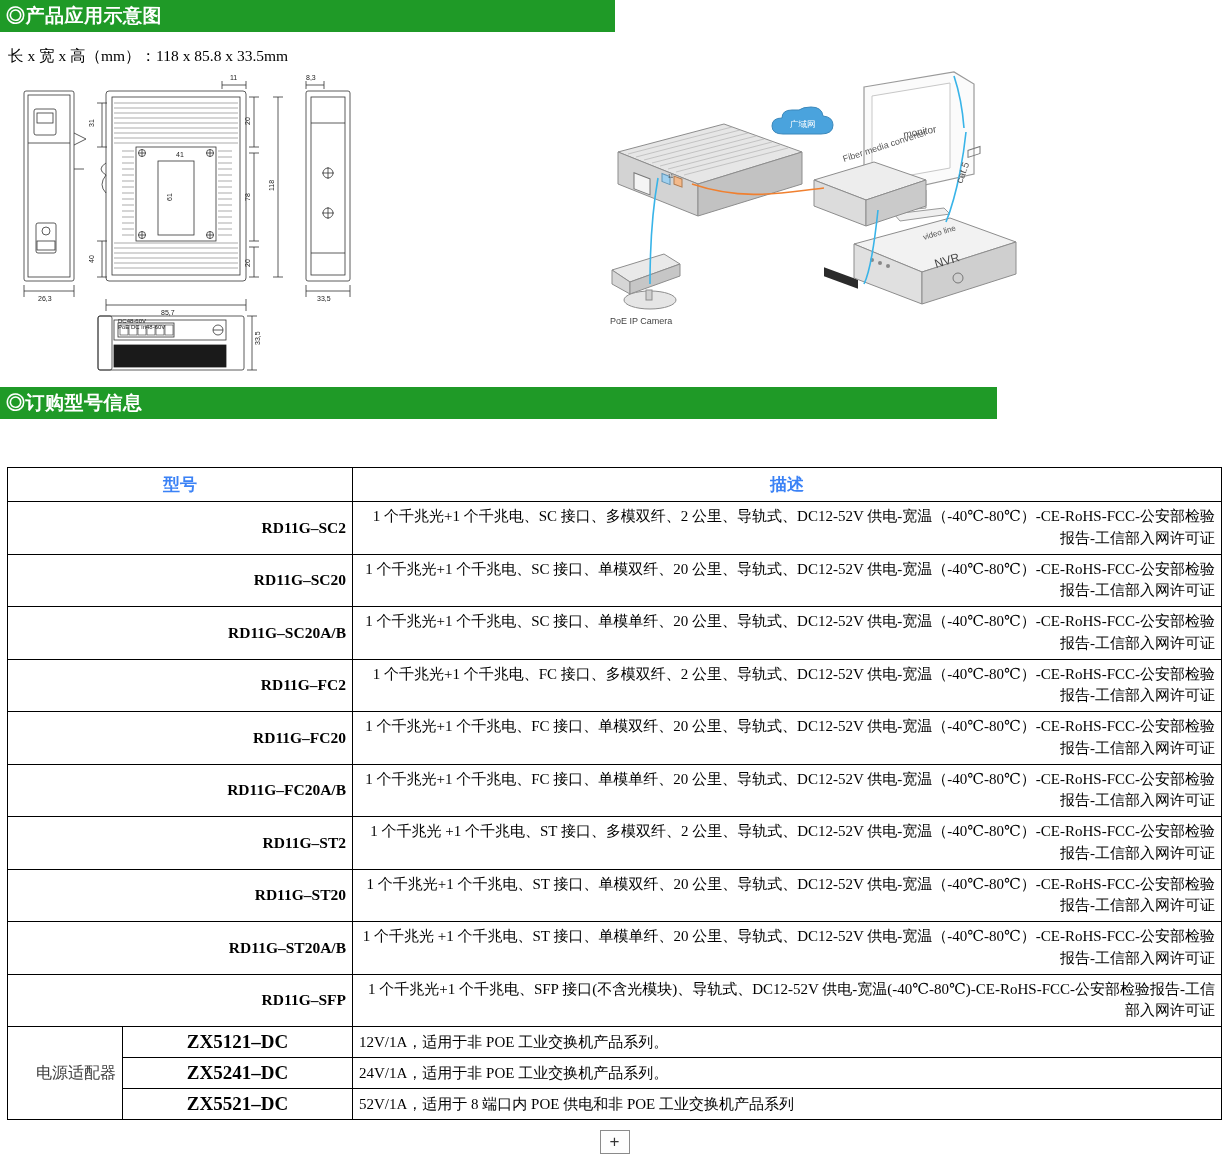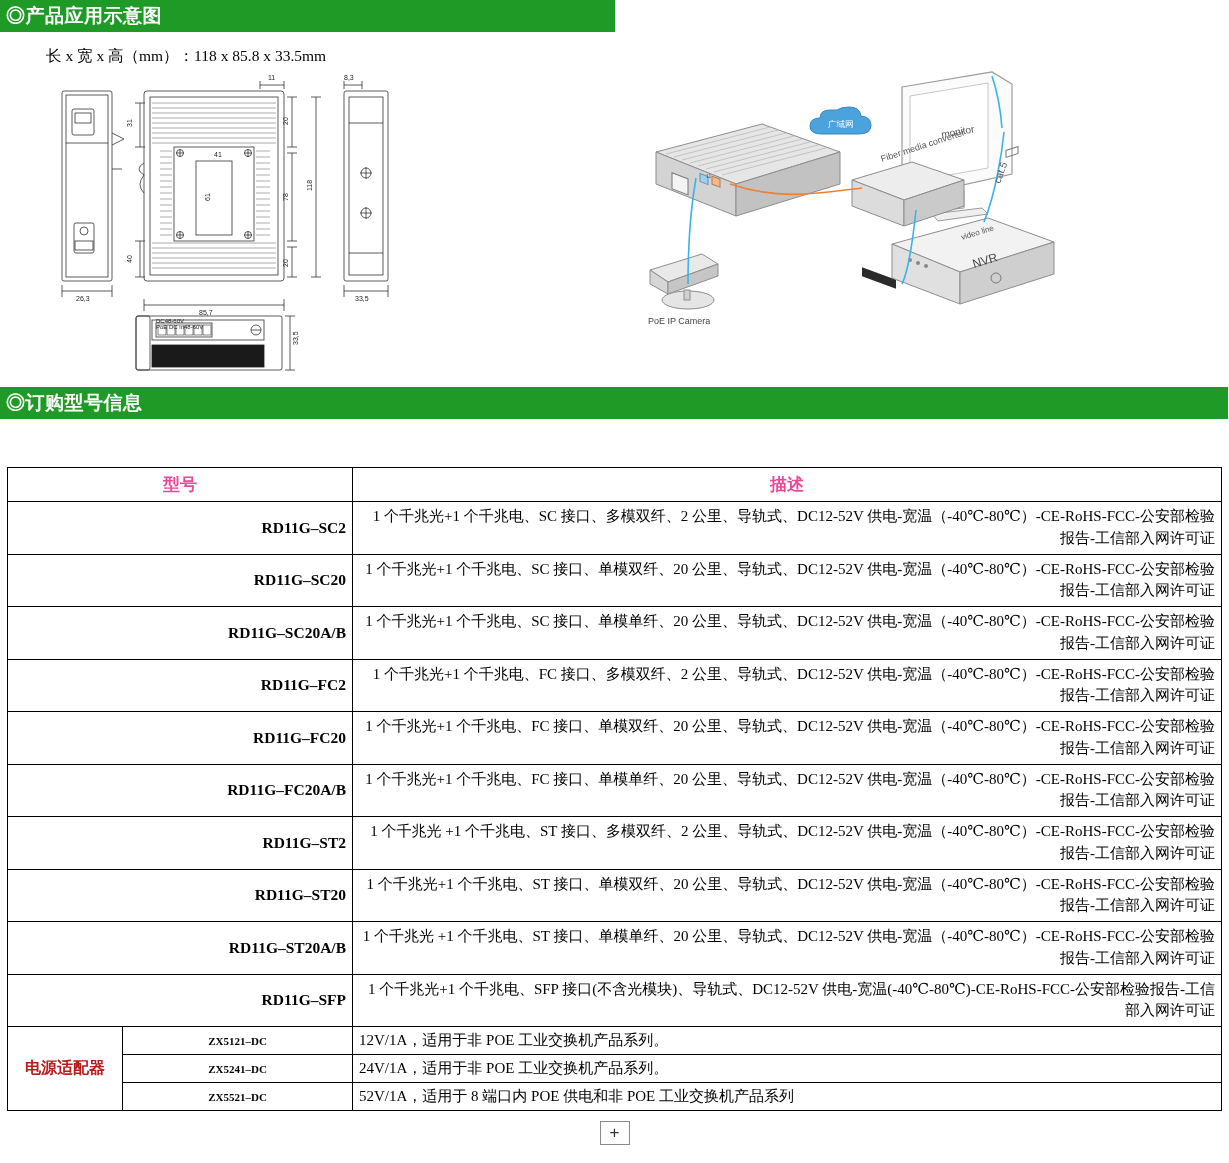--- a/index.html
+++ b/index.html
@@ -30,76 +30,76 @@
   .topbars .secbar { flex: 0 0 50%; }
   .topbars .secbar + .secbar { border-left: 4px solid #6d28d9; }
 
   .dimline {
     font-family: "Liberation Serif", serif;
     font-size: 15.5px;
     margin: 14px 0 6px 8px;
   }
 
   
-  .content-row { display: flex; width: 1182px; padding-left: 38px; }
+  .content-row { display: flex; width: 1182px; }
   .left-col { width: 614px; position: relative; }
   .right-col { width: 615px; position: relative; }
 
   .drawing { position: relative; width: 600px; height: 300px; margin-left: 6px; }
   .drawing svg { display: block; }
 
   .appimg { position: relative; width: 615px; height: 340px; }
   .appimg svg { display: block; }
 
   
   .orderbar-wrap { margin-top: 14px; }
-  .orderbar { width: 1228px; }
+  .orderbar { width: 997px; }
 
   
   table.order {
     border-collapse: collapse;
     width: 1215px;
     margin: 48px 0 0 7px;
     table-layout: fixed;
   }
   table.order td, table.order th {
     border: 1px solid #000;
     vertical-align: middle;
     padding: 4px 6px;
   }
   table.order th {
-    color: #ec4899;
+    color: #3b82f6;
     font-weight: bold;
     font-size: 17px;
     text-align: center;
     font-family: Liberation Serif, serif;
     height: 34px;
   }
   td.model {
     text-align: right;
     font-weight: bold;
     font-size: 15.5px;
     white-space: nowrap;
   }
   td.desc {
     font-size: 15px;
     line-height: 1.45;
     text-align: right;
   }
   td.adapter-label {
-    text-align: center;
-    color: #b91c1c;
-    font-weight: bold;
+    text-align: right;
+    color: #404040;
+    font-weight: normal;
     font-size: 16px;
     white-space: nowrap;
   }
   td.adapter-model {
     text-align: center;
     font-weight: bold;
-    font-size: 11px;
+    font-size: 19px;
     white-space: nowrap;
   }
   td.adapter-desc {
     font-size: 15px;
     text-align: left;
   }
 
   .plus-wrap {
     width: 1229px;
     display: flex;

